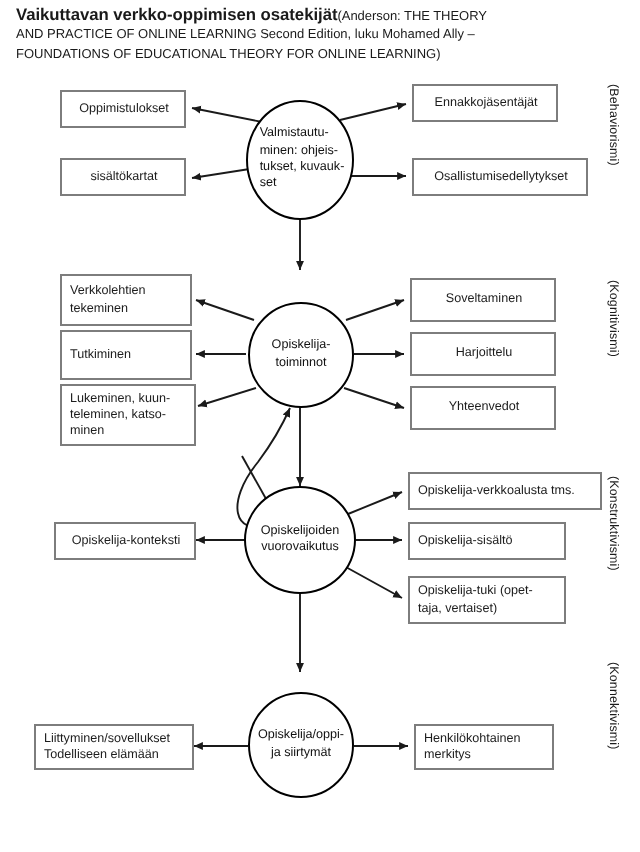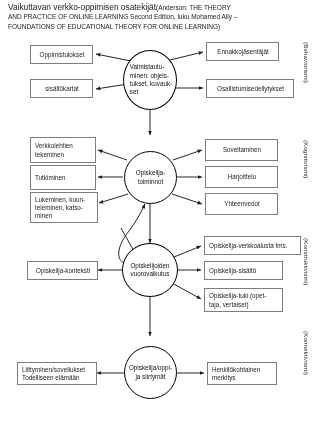--- a/index.html
+++ b/index.html
@@ -21,21 +21,21 @@
   #header {
     position: absolute;
     left: 8px; top: 3px; width: 304px;
     line-height: 9.4px;
   }
   #header .title-line {
     font-size: 8.1px;
     letter-spacing: -0.02px;
   }
   #header .t-bold {
-    font-weight: normal;
+    font-weight: bold;
     font-size: 8.4px;
   }
   #header .t-small {
     font-size: 6.5px;
     font-weight: normal;
   }
   #header .t-rest {
     font-size: 6.5px;
     display: block;
   }

